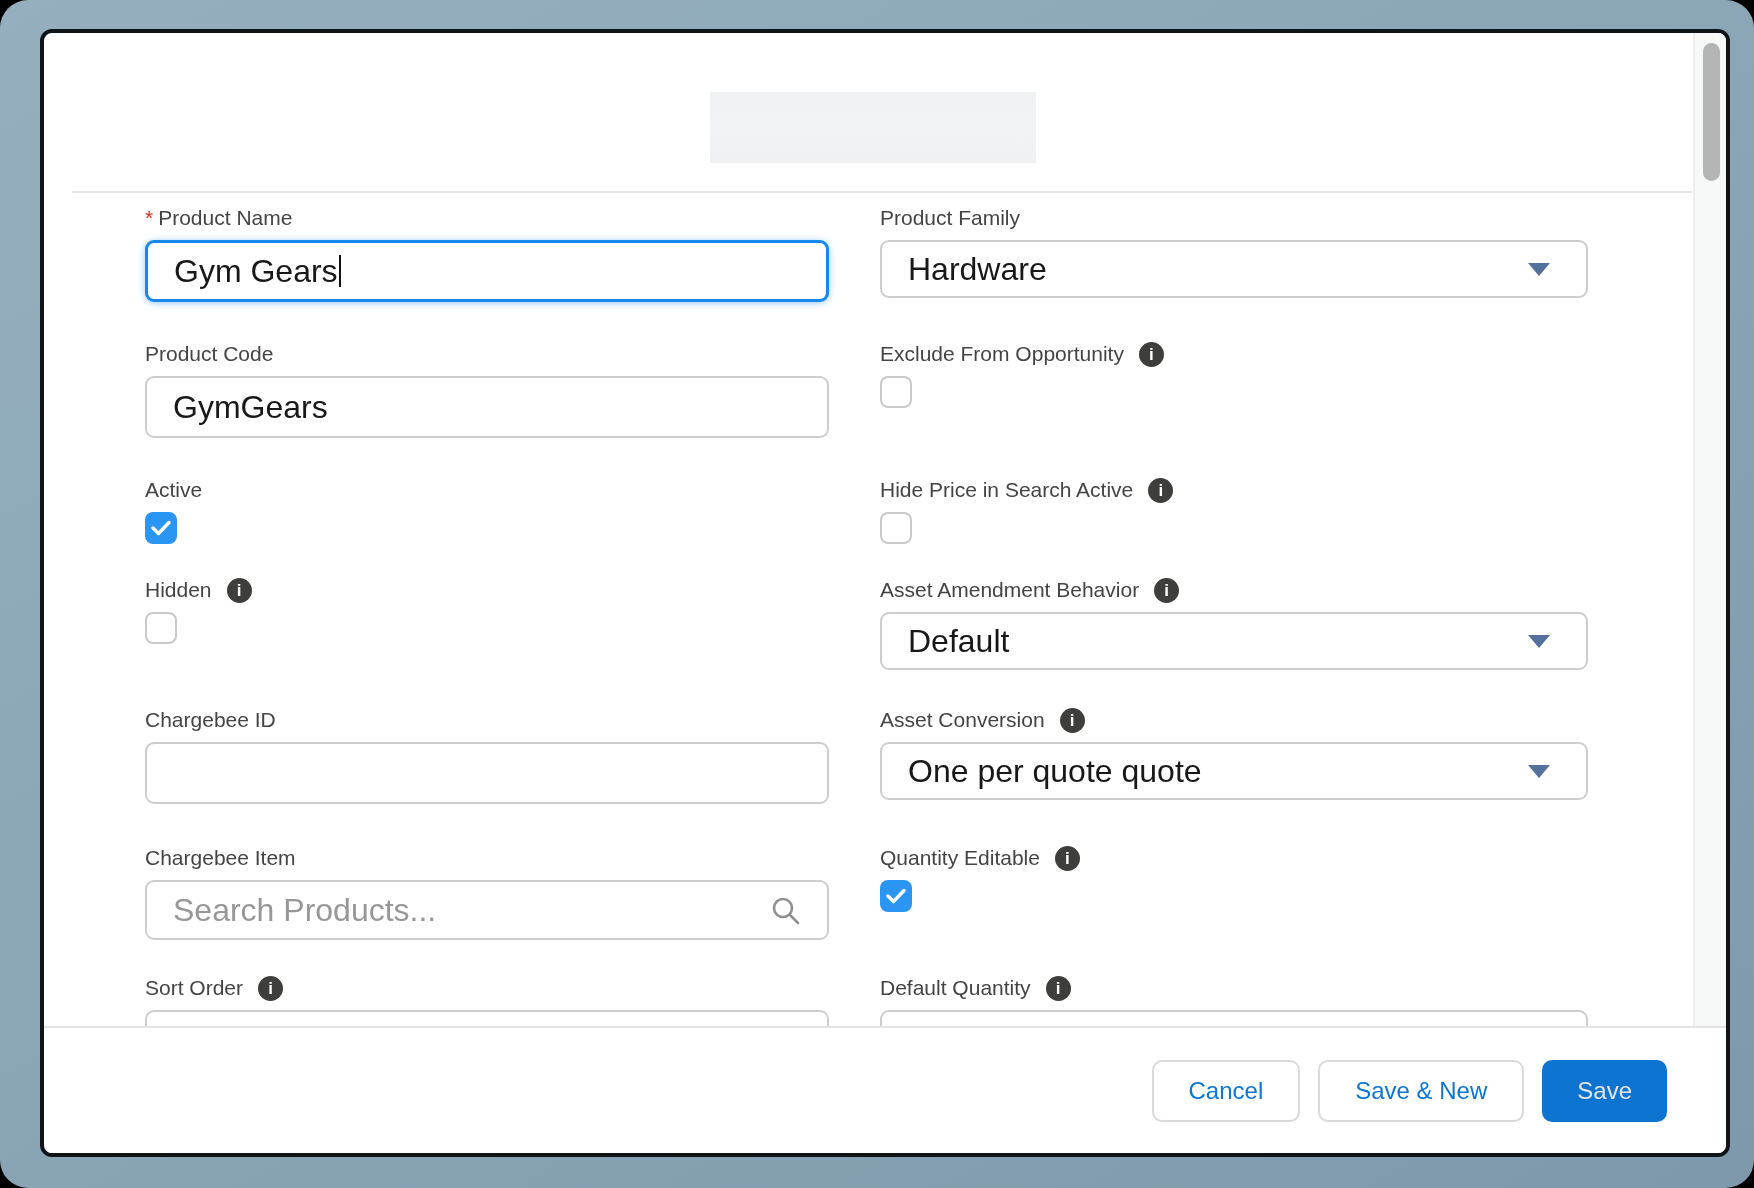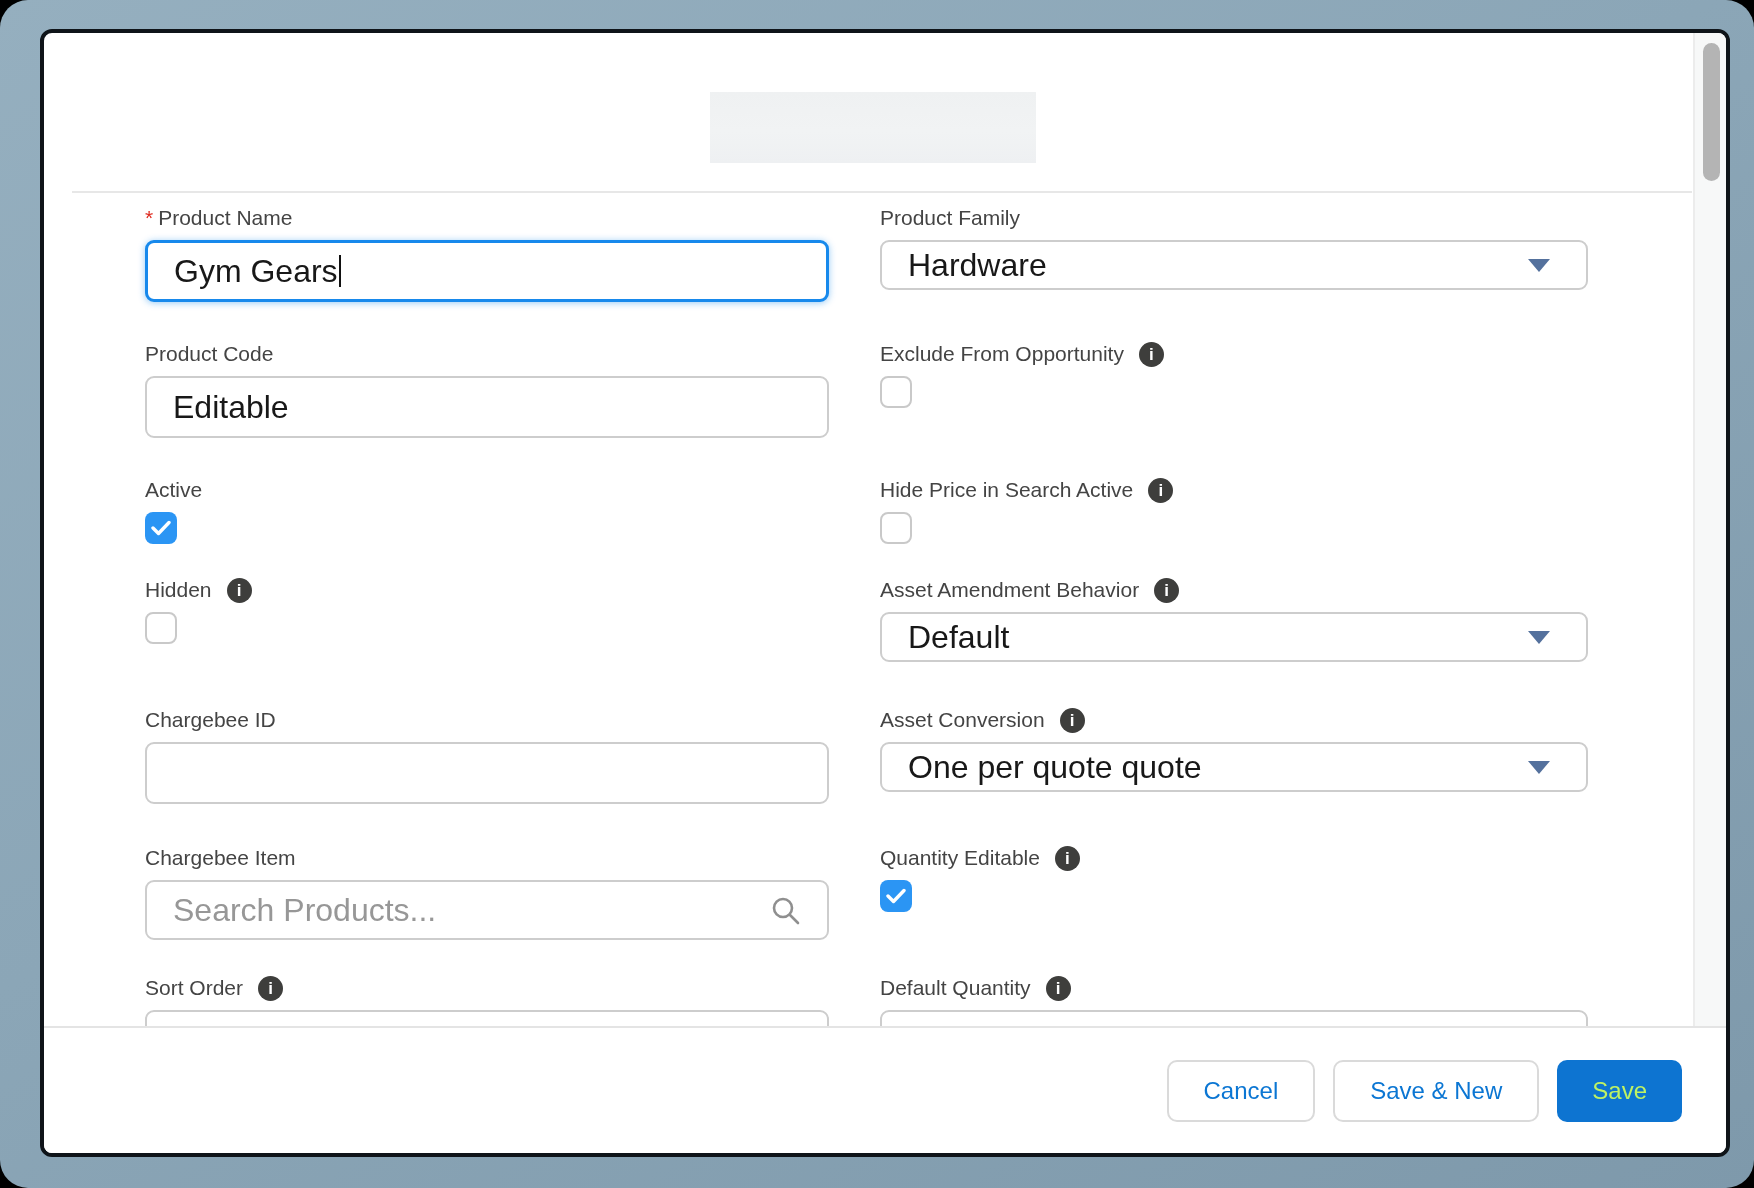--- a/index.html
+++ b/index.html
@@ -29,43 +29,43 @@
   .field.col-r{left:836px;width:708px;}
   .lbl{display:flex;align-items:center;gap:15px;height:26px;margin-bottom:9px;
        font-size:21px;color:#444;}
   .req{color:#de2a1f;font-size:21px;margin-right:5px;}
   .info-icon{width:25px;height:25px;border-radius:50%;background:#3e3e3c;color:#fff;
              display:inline-flex;align-items:center;justify-content:center;
              font-size:17px;font-weight:bold;line-height:1;}
   .text-input,.select{height:62px;box-sizing:border-box;background:#fff;
        border:2px solid #cdcdcd;border-radius:9px;display:flex;align-items:center;
        padding:0 26px;font-size:32px;color:#181818;}
-  .select{height:50px;justify-content:space-between;padding-right:36px;}
+  .select{height:58px;justify-content:space-between;padding-right:36px;}
   .text-input.focused{border:3px solid #1789ec;box-shadow:0 1px 7px rgba(23,137,236,.45);}
   .placeholder{color:#979797;}
   .cursor-bar{display:inline-block;width:2px;height:32px;background:#111;margin-left:1px;vertical-align:-6px;}
   .caret-down{width:0;height:0;border-left:11px solid transparent;border-right:11px solid transparent;
               border-top:13px solid #54719d;}
   .checkbox{width:32px;height:32px;box-sizing:border-box;border:2px solid #c9c9c9;
             border-radius:8px;background:#fff;}
   .checkbox.checked{border:none;background:#2b95f4;display:flex;align-items:center;justify-content:center;}
   .stub-input{height:40px;box-sizing:border-box;border:2px solid #cdcdcd;border-radius:9px;background:#fff;}
   .search-icon{margin-left:auto;display:flex;}
 
   
   .r1{top:172px}.r2{top:308px}.r3{top:444px}.r4{top:544px}.r5{top:674px}.r6{top:812px}.r7{top:942px}
 
   
   .footer{position:absolute;left:0;top:993px;width:1682px;height:127px;box-sizing:border-box;
           background:#fff;border-top:2px solid #e4e4e4;display:flex;align-items:center;
-          justify-content:flex-end;gap:18px;padding-right:44px;}
+          justify-content:flex-end;gap:18px;padding-right:59px;}
   .btn{height:62px;border-radius:10px;font-size:24px;display:flex;align-items:center;
        justify-content:center;box-sizing:border-box;cursor:default;}
   .btn-neutral{background:#fff;border:2px solid #dadada;color:#0b76d3;padding:0 35px;}
-  .btn-brand{background:#0d74d1;border:none;color:#bef264;padding:0 35px;}
+  .btn-brand{background:#0d74d1;border:none;color:#e5e5e5;padding:0 35px;}
 </style>
 </head>
 <body>
 
 <div class="frame">
   <div class="modal">
     <div class="modal-inner">
 
       <div class="title-block"></div>
       <div class="header-divider"></div>
@@ -78,21 +78,21 @@
           </div>
           <div class="text-input focused">
             <span>Gym Gears</span>
               <span class="cursor-bar"></span>
           </div>
         </div>
 
         <div class="field col-l r2">
           <div class="lbl">Product Code</div>
           <div class="text-input">
-            <span>Editable</span>
+            <span>GymGears</span>
           </div>
         </div>
 
         <div class="field col-l r3">
           <div class="lbl">Active</div>
           <div class="checkbox checked">
             <svg width="20" height="16" viewBox="0 0 20 16">
                 <polyline points="2,8 7.5,13.5 18,2.5" fill="none" stroke="#fff" stroke-width="3.4" stroke-linecap="round" stroke-linejoin="round"></polyline>
               </svg>
           </div>

